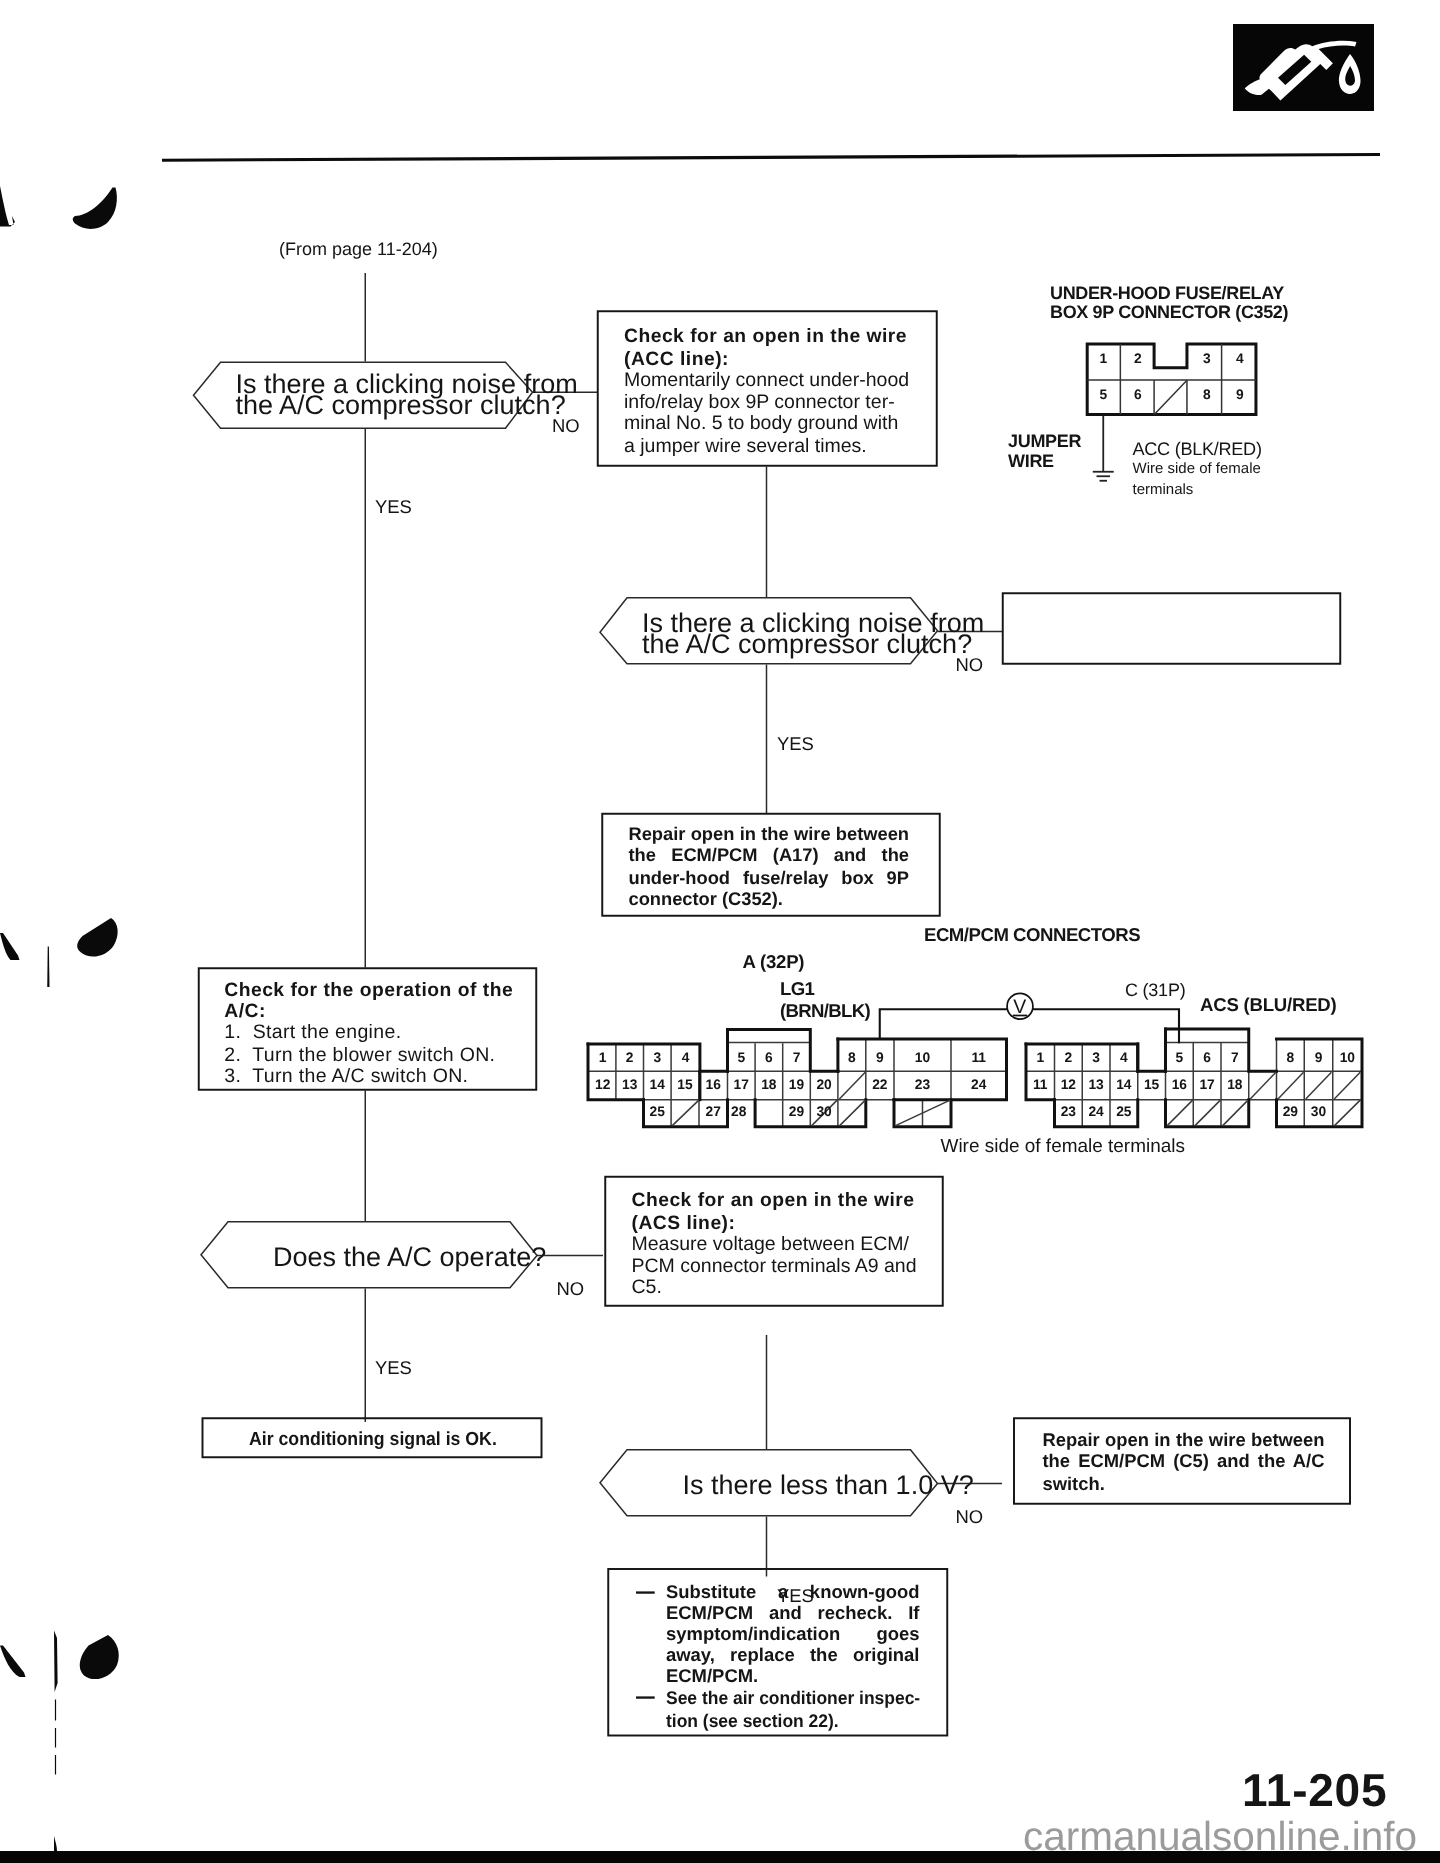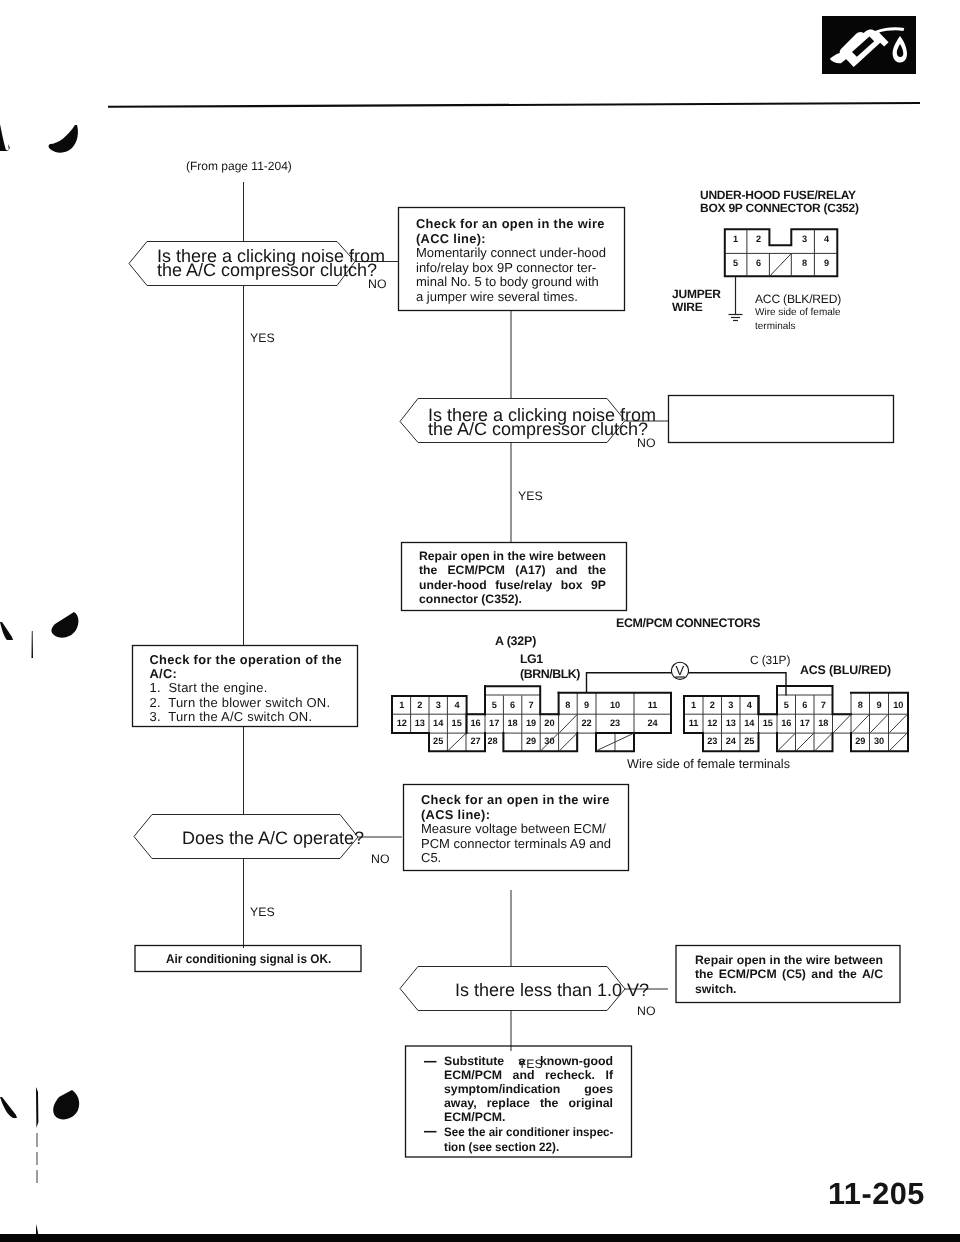--- a/index.html
+++ b/index.html
@@ -369,13 +369,14 @@
       <div class="cellnum" style="left: 795.5px; top: 718px; width: 18.5px;">17</div>
       <div class="cellnum" style="left: 814px; top: 718px; width: 18.5px;">18</div>
       <div class="cellnum" style="left: 703px; top: 736.4px; width: 18.5px;">23</div>
       <div class="cellnum" style="left: 721.5px; top: 736.4px; width: 18.5px;">24</div>
       <div class="cellnum" style="left: 740px; top: 736.4px; width: 18.5px;">25</div>
       <div class="cellnum" style="left: 851px; top: 736.4px; width: 18.5px;">29</div>
       <div class="cellnum" style="left: 869.5px; top: 736.4px; width: 19px;">30</div>
     </div>
 
   <div class="tx" style="left:828px;top:1176px;font-weight:bold;font-size:30.7px;letter-spacing:0.5px;">11-205</div>
+  <div class="tx wm" style="left:682px;top:1209px;font-size:27px;letter-spacing:0px;">carmanualsonline.info</div>
 </div>
 
 </body></html>

